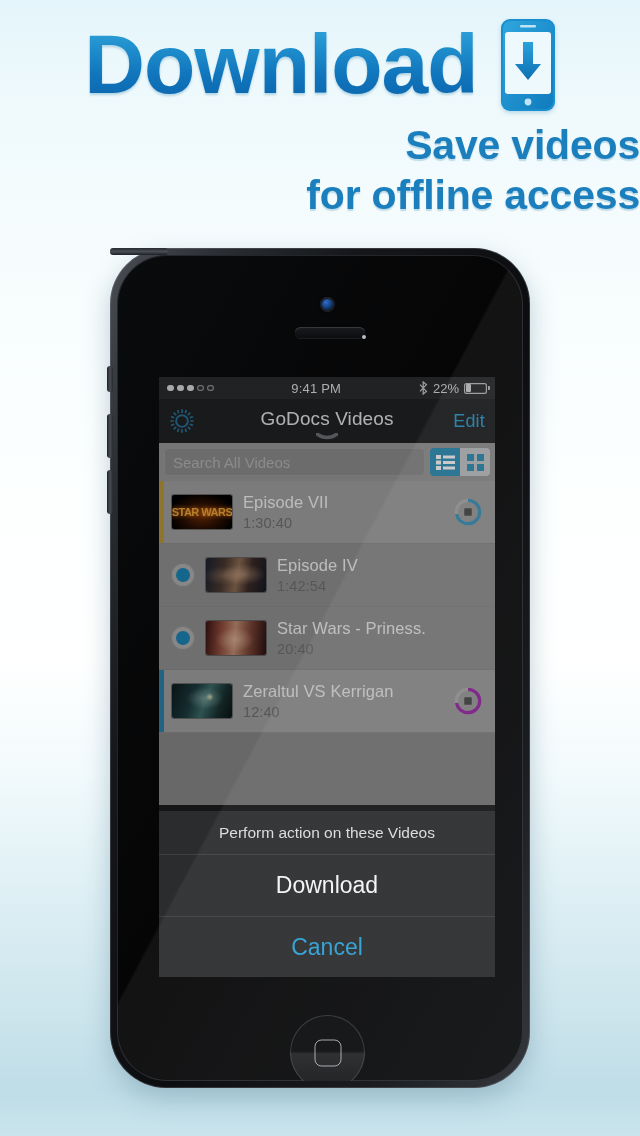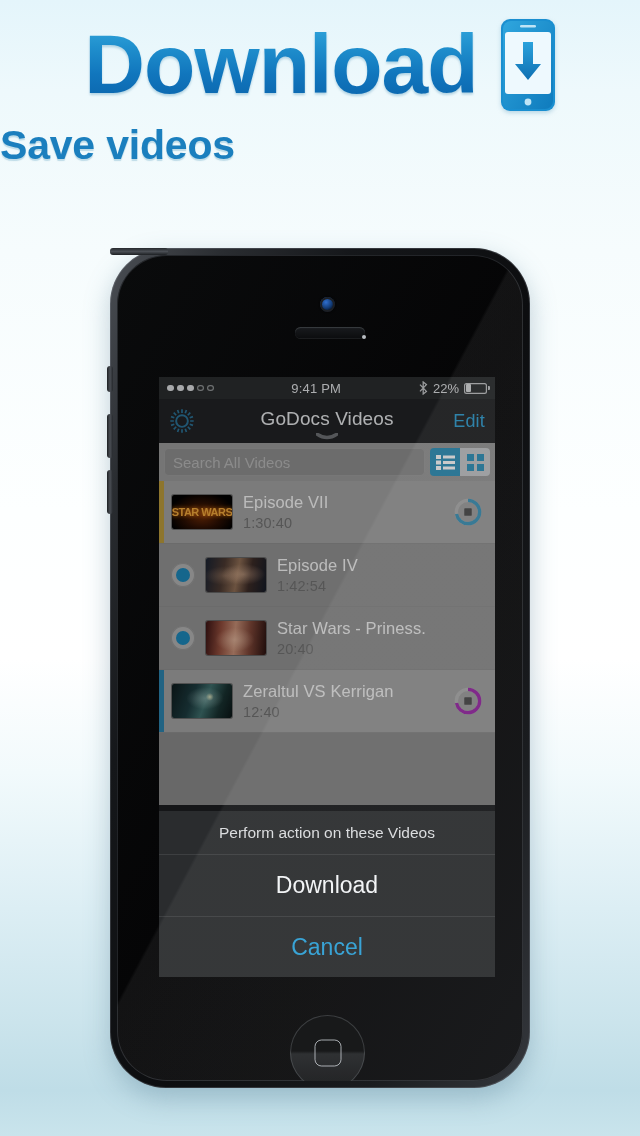--- a/index.html
+++ b/index.html
@@ -33,21 +33,21 @@
     font-size:84px; font-weight:bold; letter-spacing:-1px;
     background:linear-gradient(180deg,#35a8dd 0%,#1f8fcd 30%,#1176bd 62%,#0a63ab 100%);
     -webkit-background-clip:text; background-clip:text; color:transparent;
     -webkit-text-fill-color:transparent;
     filter:drop-shadow(0 2px 1px rgba(130,180,205,.55));
     line-height:1;
   }
   #phone-dl-icon { margin-left:22px; margin-top:2px; filter:drop-shadow(0 2px 2px rgba(130,180,205,.5)); }
 
   .subtitle {
-    position:absolute; left:0; width:640px; text-align:left;
+    position:absolute; left:0; width:640px; text-align:right;
     font-size:41px; font-weight:bold; color:#1b7fbe;
     text-shadow:0 2px 1px rgba(150,195,215,.55);
     letter-spacing:-0.2px;
   }
   #sub1 { top:122px; }
   #sub2 { top:172px; }
 
   
   #phone {
     position:absolute; left:110px; top:248px; width:420px; height:840px;
@@ -273,20 +273,21 @@
         </linearGradient>
       </defs>
       <rect x="20" y="7" width="16" height="2.6" rx="1.3" fill="#bfe4f6"></rect>
       <rect x="5" y="14" width="46" height="62" rx="3" fill="#eef9fe"></rect>
       <circle cx="28" cy="84" r="3.4" fill="#bfe4f6"></circle>
       <path d="M23 24 h10 v22 h8 l-13 16 -13 -16 h8 z" fill="url(#ag)"></path>
     </svg>
   </div>
 
   <div id="sub1" class="subtitle">Save videos</div>
+  <div id="sub2" class="subtitle">for offline access</div>
 </div>
 
 <div id="phone">
   <div id="phone-body">
 
     <div class="side-btn" id="btn-mute"></div>
     <div class="side-btn" id="btn-volup"></div>
     <div class="side-btn" id="btn-voldn"></div>
     <div id="btn-power"></div>
 

